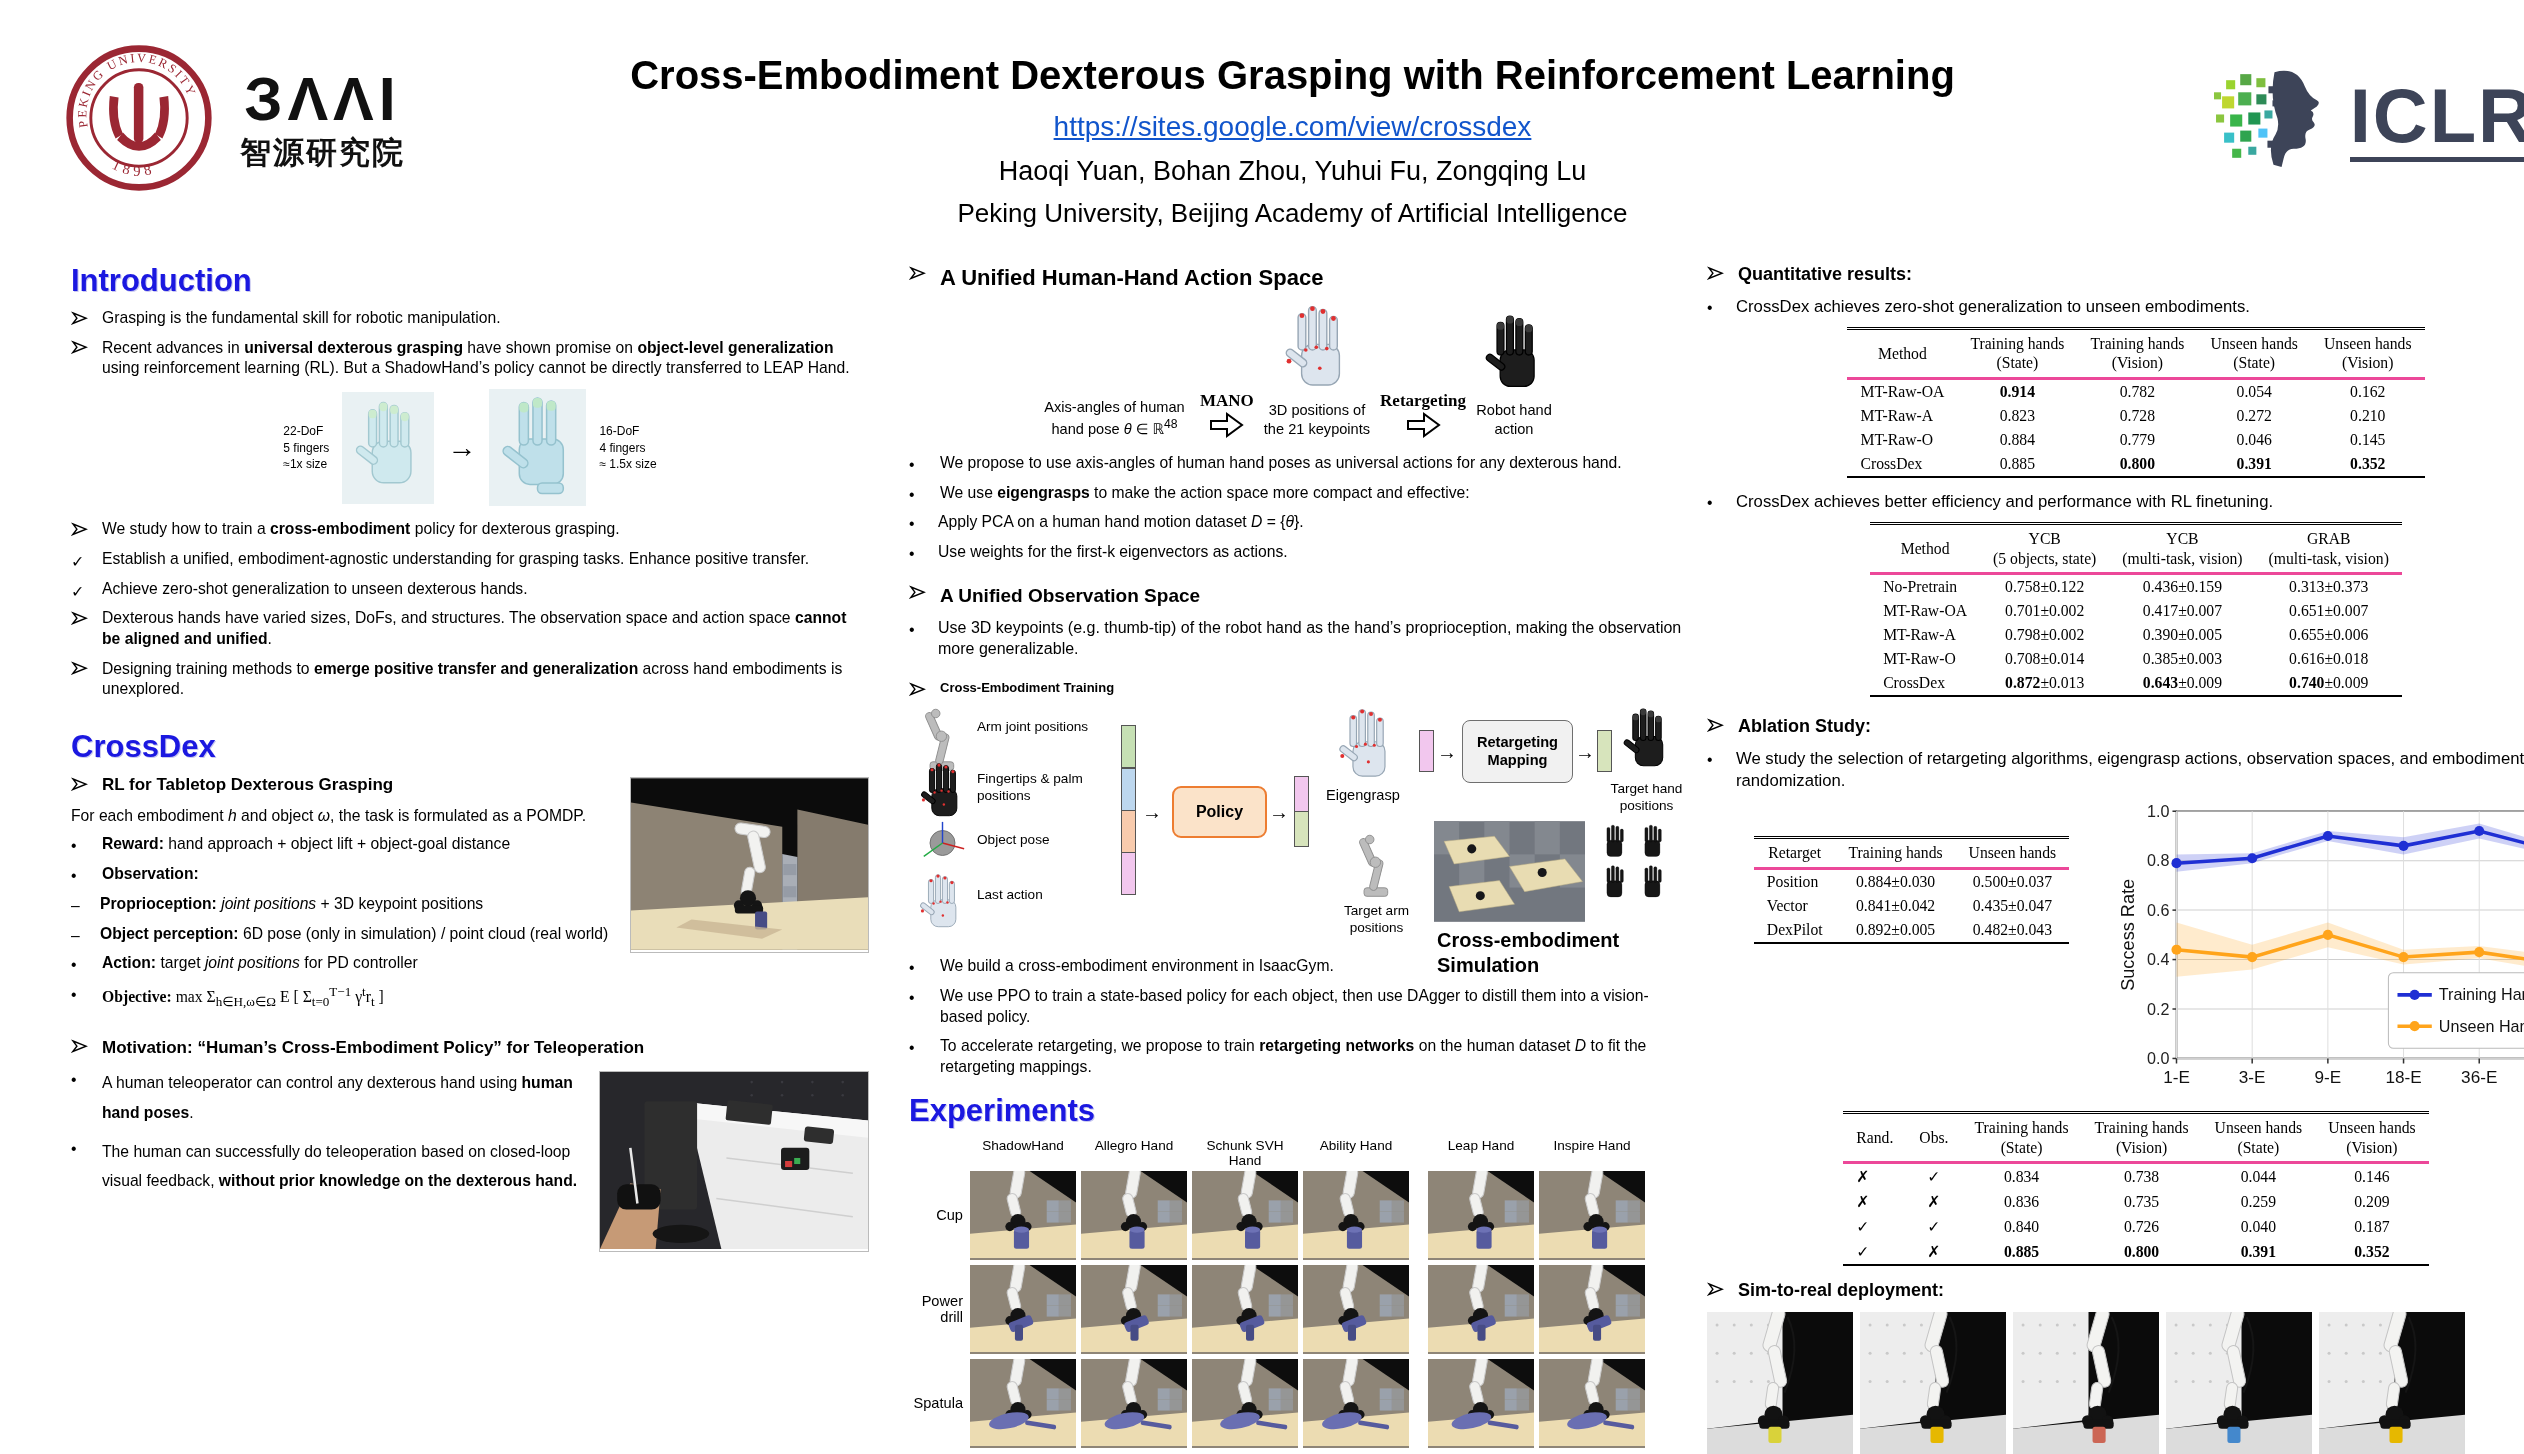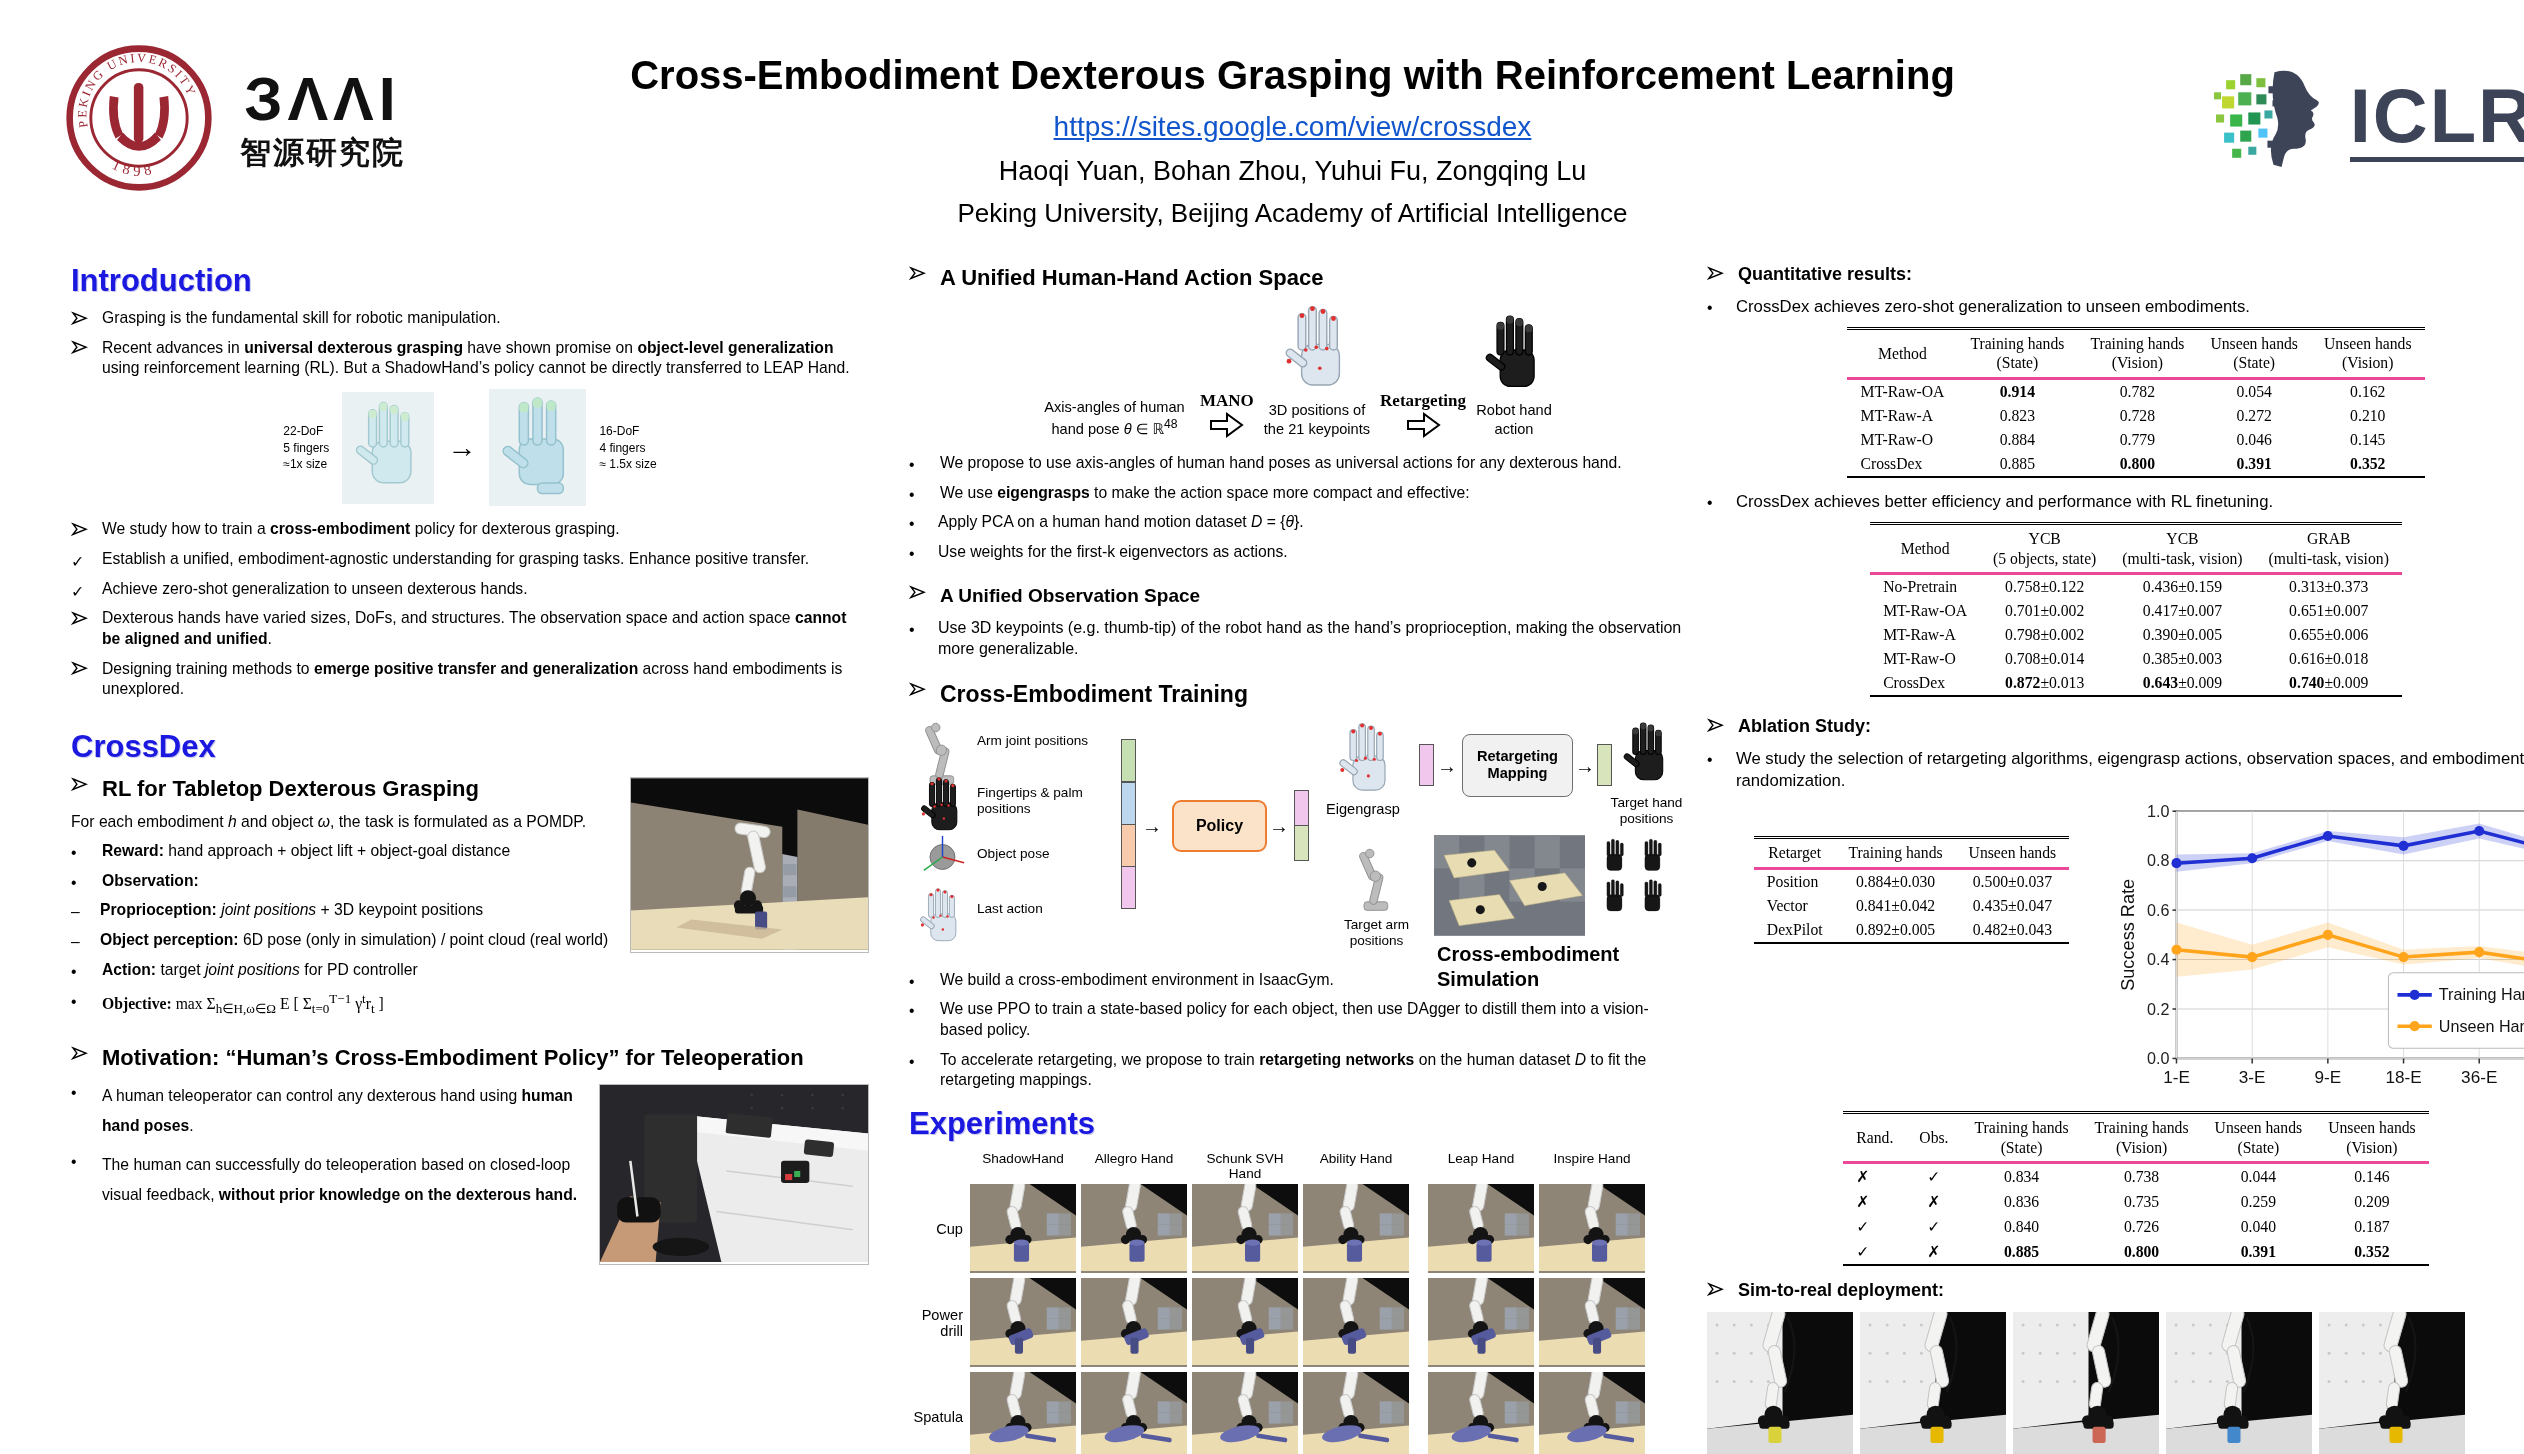--- a/index.html
+++ b/index.html
@@ -28,21 +28,21 @@
   h2.section{color:#1b18e0;font-size:31px;font-weight:bold;margin:0 0 9px 0;
     text-shadow:1px 1px 0 #c9c9f0;}
   ul.blist{list-style:none;margin:0;padding:0;}
   ul.blist li{position:relative;margin:0 0 9px 0;font-size:15.7px;line-height:1.32;}
   li .marker{position:absolute;left:0;top:2px;width:17px;display:inline-block;}
   li .bt{display:block;margin-left:31px;}
   li.lvl2 .bt{margin-left:29px;}
   .lvl2{margin-left:35px;}
   .lvl2m{margin-left:33px;}
   .chk{color:#000;font-size:16px;}
-  .subhead{font-size:22px;font-weight:bold;}
+  .subhead{font-size:17px;font-weight:bold;}
   .math{font-family:"Liberation Serif",serif;}
   
   .intro-fig{display:flex;justify-content:center;align-items:center;gap:13px;margin:10px 0 13px 0;}
   .fig-lbl{font-size:12px;line-height:1.35;}
   .handbox{background:#e9f1f3;padding:3px;}
   .big-arrow{font-size:29px;}
   
   .float-img{float:right;margin:3px 0 7px 13px;border:0.5px solid #bbb;}
   .clearfix::after{content:"";display:block;clear:both;}
   
@@ -462,21 +462,21 @@
           <span class="marker">•</span>
           <span class="bt"><span>Use 3D keypoints (e.g. thumb-tip) of the robot hand as the hand’s proprioception, making the observation more generalizable.</span></span>
         </li>
     </ul>
 
     <ul class="blist" style="margin-top:20px">
       <li>
           <span class="marker"><svg viewBox="0 0 26 22" width="17">
               <path d="M3 3 L23 11 L3 19 L9 11 Z" fill="#fff" stroke="#000" stroke-width="2.2"></path>
             </svg></span>
-          <span class="bt" style="font-size:23px;font-weight:bold"><span style="font-weight: bold;">Cross-Embodiment Training</span></span>
+          <span class="bt" style="font-size:13px;font-weight:bold"><span style="font-weight: bold;">Cross-Embodiment Training</span></span>
         </li>
     </ul>
 
     <div class="train-diagram">
       <div class="td-item" style="left:0;top:0"><span><svg viewBox="0 0 120 150" width="61" height="71">
   <g fill="#bcbcbc" stroke="#8f8f8f" stroke-width="2">
    <rect x="40" y="120" width="50" height="18" rx="6"></rect>
    <rect x="58" y="60" width="16" height="66" rx="8" transform="rotate(14 66 93)"></rect>
    <rect x="40" y="14" width="16" height="62" rx="8" transform="rotate(-24 48 45)"></rect>
    <circle cx="64" cy="66" r="11"></circle>

